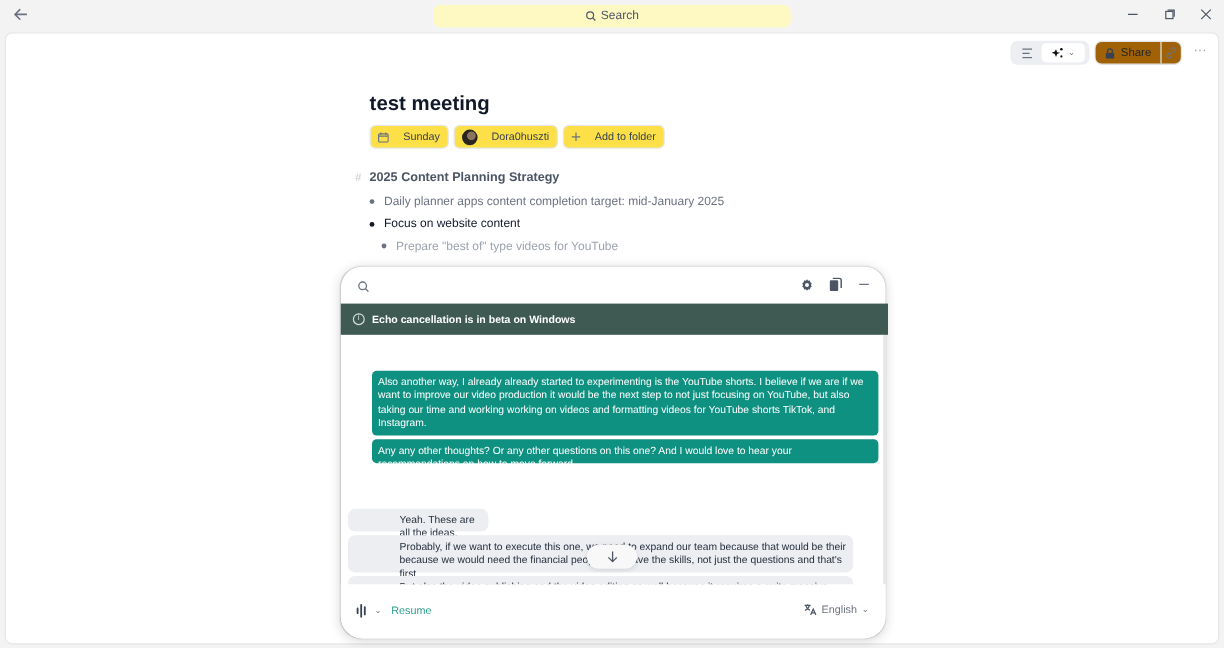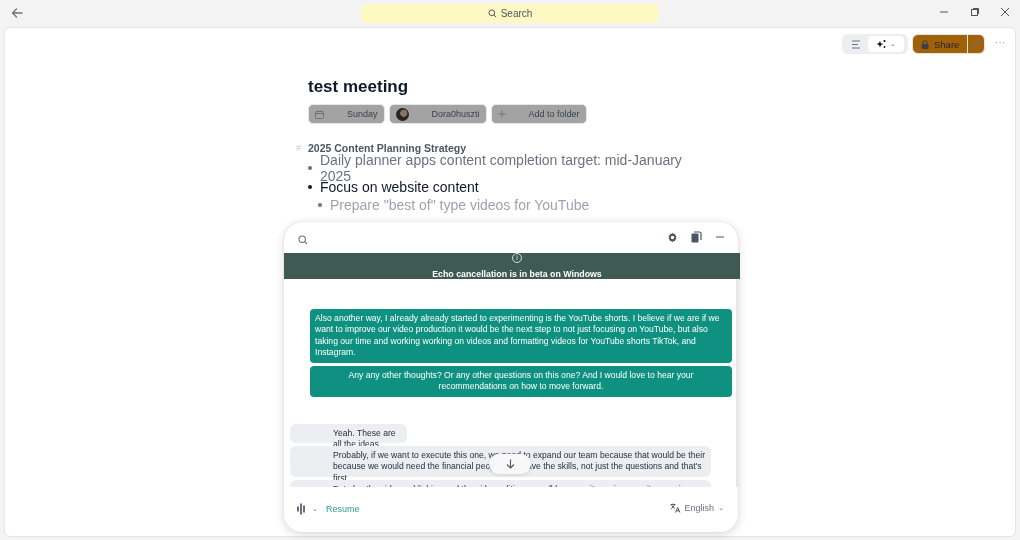--- a/index.html
+++ b/index.html
@@ -53,36 +53,36 @@
     .more-btn {
       position: absolute; left: 991px; top: 36px; width: 18px; height: 16px;
       color: #9ca3af; font-size: 11px; text-align: center; line-height: 12px; cursor: pointer; letter-spacing: 0px;
     }
     
     .doc-title {
       position: absolute; left: 308px; top: 77px; font-size: 17px; font-weight: bold; color: #111827;
     }
     .meta-row { position: absolute; left: 308px; top: 104px; display: flex; gap: 4px; }
     .chip {
-      height: 20px; border: 1px solid #e5e7eb; border-radius: 5px; background: #a3a3a3;
-      padding: 0 6px; display: flex; align-items: center; gap: 23px;
+      height: 20px; border: 1px solid #e5e7eb; border-radius: 5px; background: #fde047;
+      padding: 0 6px; display: flex; align-items: center; gap: 12px;
       font-size: 9px; color: #374151; cursor: pointer;
     }
     .avatar {
       width: 13px; height: 13px; border-radius: 50%;
       background: radial-gradient(circle at 60% 40%, #8a7460 0 30%, #2b2520 35%);
     }
     .doc-body { position: absolute; left: 296px; top: 141px; width: 420px; }
     .heading {
       font-size: 10.5px; font-weight: bold; color: #4b5563; height: 14px; display: flex; align-items: center;
     }
     .heading .hash { color: #c3c7cd; font-weight: normal; width: 12px; font-size: 9px; }
     .bullets { list-style: none; margin-top: 4px; }
     .bullets li {
-      font-size: 14px; color: #6b7280; height: 18.5px; display: flex; align-items: center; padding-left: 12px;
+      font-size: 10px; color: #6b7280; height: 18.5px; display: flex; align-items: center; padding-left: 12px;
     }
     .bullets li::before {
       content: ""; width: 4px; height: 4px; border-radius: 50%; background: #6b7280; margin-right: 8px; flex-shrink: 0;
     }
     .bullets li.active { color: #111827; }
     .bullets li.active::before { background: #111827; }
     .bullets li.sub { padding-left: 22px; color: #9ca3af; }
 
     
     .panel {
@@ -91,21 +91,21 @@
       box-shadow: 0 2px 10px rgba(0,0,0,0.16), 0 0 1px rgba(0,0,0,0.2);
       overflow: visible;
     }
     .panel-head { height: 31px; position: relative; }
     .panel-search { position: absolute; left: 14px; top: 9px; width: 12px; height: 12px; cursor: pointer; }
     .panel-icons { position: absolute; right: 12px; top: 8px; display: flex; gap: 12px; align-items: center; }
     .panel-icons .pi { width: 12px; height: 14px; display: flex; align-items: center; justify-content: center; cursor: pointer; color: #4b5563; font-size: 11px; }
     .banner {
       position: absolute; left: 0; top: 31px; width: 456px; height: 26px;
       background: #3e5a52; color: #ffffff; display: flex; align-items: center; gap: 6px;
-      padding-left: 10px; font-size: 8.8px; font-weight: bold; z-index: 2; flex-direction: column;
+      padding-left: 10px; font-size: 8.8px; font-weight: bold; z-index: 2;
     }
     .banner .info {
       width: 10px; height: 10px; border: 1px solid #d6dedb; border-radius: 50%;
       font-size: 7px; line-height: 8px; text-align: center; font-weight: normal; color: #d6dedb;
     }
     .messages {
       position: absolute; left: 0; top: 57px; width: 454px; height: 208px; overflow: hidden;
     }
     .msg {
       position: absolute; font-size: 8.6px; line-height: 11.4px; padding: 4px 5px; border-radius: 4px;
@@ -260,21 +260,21 @@
     </div>
   </div>
 
   <div class="banner">
     <span class="info">i</span>
     <span>Echo cancellation is in beta on Windows</span>
   </div>
 
   <div class="messages">
     <div class="msg me" style="left:26px; top:30px; width:422px; height:54px;">Also another way, I already already started to experimenting is the YouTube shorts. I believe if we are if we want to improve our video production it would be the next step to not just focusing on YouTube, but also taking our time and working working on videos and formatting videos for YouTube shorts TikTok, and Instagram.</div>
-    <div class="msg me" style="left:26px; top:87px; width:422px; height:31px;text-align:center;">Any any other thoughts? Or any other questions on this one? And I would love to hear your recommendations on how to move forward.</div>
+    <div class="msg me" style="left:26px; top:87px; width:422px; height:20px;">Any any other thoughts? Or any other questions on this one? And I would love to hear your recommendations on how to move forward.</div>
     <div class="msg other" style="left:6px; top:145px; width:117px; height:19px;">Yeah. These are all the ideas.</div>
     <div class="msg other" style="left:6px; top:167px; width:421px; height:31px;">Probably, if we want to execute this one, we need to expand our team because that would be their because we would need the financial people who have the skills, not just the questions and that's first.</div>
     <div class="msg other" style="left:6px; top:201px; width:421px; height:31px;">But also the video publishing and the video editing as well because it requires a quite massive time</div>
   </div>
   <div class="scrollbar"></div>
 
   <div class="scroll-down">
     <svg width="9" height="10" viewBox="0 0 9 10">
         <path d="M4.5 0.5v8.5M1 5.5l3.5 3.5 3.5-3.5" stroke="#4b5563" stroke-width="1.1" fill="none"></path>
       </svg>

